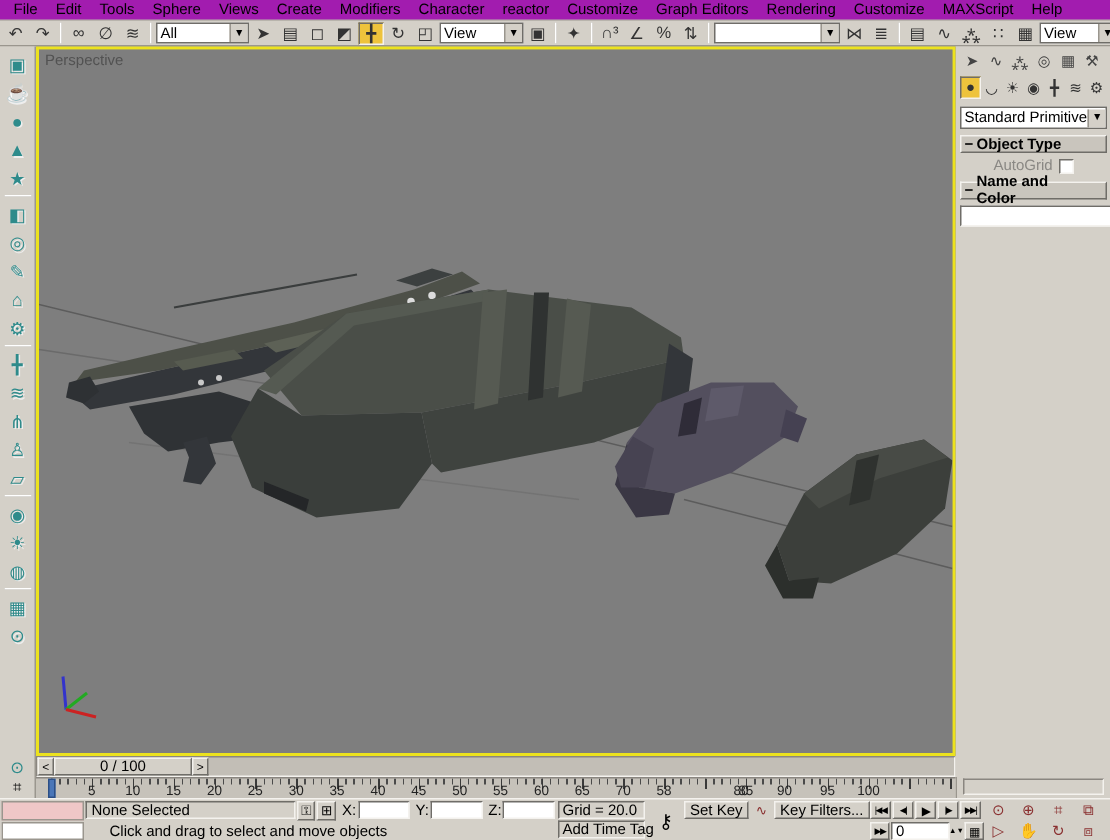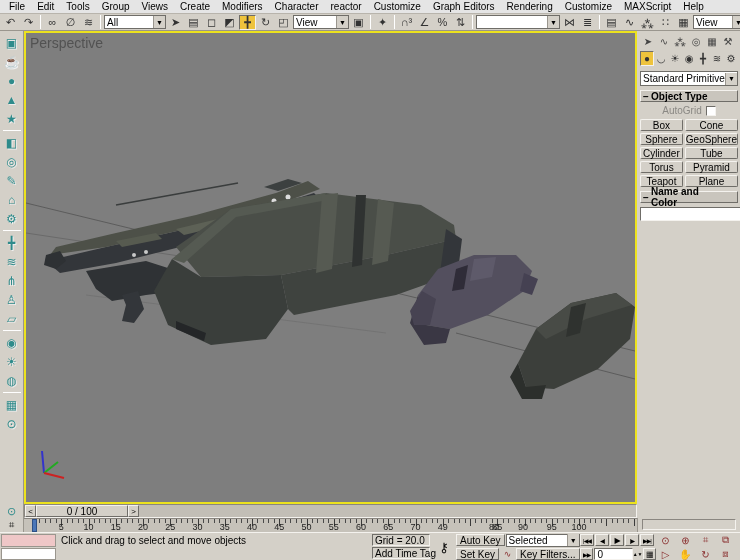--- a/index.html
+++ b/index.html
@@ -2,40 +2,40 @@
 <html><head>
 <meta charset="utf-8">
 <style>
   * { margin:0; padding:0; box-sizing:border-box; }
   html,body { width:740px; height:560px; overflow:hidden; }
   body { font-family:"Liberation Sans", sans-serif; font-size:10px; background:#d4d0c8; color:#000; }
   .raised { border:1px solid; border-color:#f4f2ee #6f6d68 #6f6d68 #f4f2ee; background:#d4d0c8; }
   .sunken { border:1px solid; border-color:#6f6d68 #f4f2ee #f4f2ee #6f6d68; }
 
   
-  #menubar { height:14px; background:#e5e5e5; display:flex; align-items:center; padding-left:3px; border-bottom:1px solid #b8b4ac; }
+  #menubar { height:14px; background:#a21caf; display:flex; align-items:center; padding-left:3px; border-bottom:1px solid #b8b4ac; }
   .menu-item { padding:0 6px; height:13px; line-height:13px; cursor:default; white-space:nowrap; }
 
   
   #toolbar { height:17px; display:flex; align-items:center; padding:0 2px; background:#d4d0c8; border-bottom:1px solid #9a968e; gap:1px; }
   .tbtn { width:17px; height:15px; display:flex; align-items:center; justify-content:center; font-size:11px; color:#333; cursor:default; flex:none; }
   .tbtn.active { background:#eec33c; border:1px solid; border-color:#6f6d68 #f4f2ee #f4f2ee #6f6d68; }
   .tsep { width:1px; height:14px; background:#9a968e; border-right:1px solid #fff; margin:0 2px; flex:none; }
   .combo { height:14px; background:#fff; border:1px solid #6f6d68; display:flex; align-items:center; flex:none; }
   .combo .val { flex:1; padding:0 2px; overflow:hidden; white-space:nowrap; }
   .combo .arrow { width:12px; height:12px; background:#d4d0c8; border-left:1px solid #9a968e; font-size:7px; display:flex; align-items:center; justify-content:center; }
 
   
   #main { display:flex; height:473px; }
   #leftrail { width:24px; background:#d4d0c8; border-right:1px solid #9a968e; display:flex; flex-direction:column; align-items:center; padding-top:2px; }
   #leftrail .icon { width:20px; height:19px; display:flex; align-items:center; justify-content:center; font-size:12px; color:#2e8b8b; text-shadow:1px 1px 0 #eee; cursor:default; }
   #leftrail .rail-div { width:18px; height:1px; background:#9a968e; border-bottom:1px solid #fff; margin:2px 0; }
 
   #viewport { position:relative; width:613px; height:473px; border:2px solid #ece21e; background:#7e7e7e; overflow:hidden; }
-  #vp-label { position:absolute; top:2px; left:4px; color:#525252; font-size:14px; z-index:5; }
+  #vp-label { position:absolute; top:2px; left:4px; color:#525252; font-size:10px; z-index:5; }
 
   
   #cmdpanel { width:103px; background:#d4d0c8; padding:2px 2px 0 3px; }
   #cmd-tabs { display:flex; }
   #cmd-tabs .tab { width:16px; height:16px; display:flex; align-items:center; justify-content:center; font-size:10px; color:#444; cursor:default; }
   #cmd-cats { display:flex; margin-top:2px; }
   #cmd-cats .cat { width:14px; height:15px; display:flex; align-items:center; justify-content:center; font-size:10px; color:#333; cursor:default; }
   #cmd-cats .cat.active { background:#eec33c; border:1px solid; border-color:#6f6d68 #f4f2ee #f4f2ee #6f6d68; }
   .rollout { height:12px; margin-top:4px; display:flex; align-items:center; background:#c9c5bd; border:1px solid; border-color:#f4f2ee #6f6d68 #6f6d68 #f4f2ee; font-weight:bold; }
   .rollout .minus { width:10px; text-align:center; font-weight:bold; }
@@ -72,21 +72,21 @@
 
   
   #statusbar { height:29px; display:flex; background:#d4d0c8; border-top:1px solid #f4f2ee; }
   .sb-col { display:flex; flex-direction:column; }
   .sb-row { display:flex; align-items:center; height:14px; gap:1px; }
   #sb-listener { width:57px; }
   #sb-listener .pink { height:13px; margin:1px; background:#efc7c7; border:1px solid #9a968e; }
   #sb-listener .white { height:12px; margin:0 1px; background:#fff; border:1px solid #9a968e; }
   #sb-center { flex:1; min-width:0; }
   #sel-status { width:170px; height:12px; line-height:11px; padding:0 3px; background:#d4d0c8; }
-  #prompt-line { padding-left:4px; white-space:nowrap; overflow:hidden; }
+  #prompt-line { padding-left:16px; white-space:nowrap; overflow:hidden; }
   .mini-btn { width:15px; height:13px; display:flex; align-items:center; justify-content:center; font-size:9px; }
   .axis-lbl { margin-left:3px; }
   .coord-field { width:42px; height:12px; background:#fff; }
   #sb-grid { width:62px; }
   #sb-grid .box { height:12px; margin:1px 2px 0 2px; padding:0 2px; line-height:11px; white-space:nowrap; }
   #sb-key { width:24px; align-items:center; justify-content:center; display:flex; font-size:13px; }
   #sb-anim { width:124px; }
   .sb-btn { height:12px; padding:0 3px; line-height:11px; white-space:nowrap; cursor:default; }
   #sb-anim .combo { width:74px; height:13px; }
   #sb-play { width:76px; }
@@ -96,21 +96,21 @@
   #sb-nav { width:84px; }
   .nav-ic { width:19px; height:13px; display:flex; align-items:center; justify-content:center; font-size:10px; color:#8a3030; }
 </style>
 </head>
 <body>
 
 <div id="menubar">
     <span class="menu-item">File</span>
     <span class="menu-item">Edit</span>
     <span class="menu-item">Tools</span>
-    <span class="menu-item">Group</span>
+    <span class="menu-item">Sphere</span>
     <span class="menu-item">Views</span>
     <span class="menu-item">Create</span>
     <span class="menu-item">Modifiers</span>
     <span class="menu-item">Character</span>
     <span class="menu-item">reactor</span>
     <span class="menu-item">Customize</span>
     <span class="menu-item">Graph Editors</span>
     <span class="menu-item">Rendering</span>
     <span class="menu-item">Customize</span>
     <span class="menu-item">MAXScript</span>
@@ -281,32 +281,20 @@
       <span class="arrow">▼</span>
     </div>
     <div class="rollout">
       <span class="minus">−</span>
       <span class="rtitle">Object Type</span>
     </div>
     <div id="autogrid-row">
       <span class="lbl">AutoGrid</span>
       <span class="chk"></span>
     </div>
-    <div id="obj-grid">
-        <span class="obtn">Box</span>
-        <span class="obtn">Cone</span>
-        <span class="obtn">Sphere</span>
-        <span class="obtn">GeoSphere</span>
-        <span class="obtn">Cylinder</span>
-        <span class="obtn">Tube</span>
-        <span class="obtn">Torus</span>
-        <span class="obtn">Pyramid</span>
-        <span class="obtn">Teapot</span>
-        <span class="obtn">Plane</span>
-      </div>
     <div class="rollout">
       <span class="minus">−</span>
       <span class="rtitle">Name and Color</span>
     </div>
     <div id="name-row">
       <input value="" style="">
 
     </div>
   </div>
 </div>
@@ -334,55 +322,59 @@
       <span class="tick-label" style="left: 146.25px;">25</span>
       <span class="tick-label" style="left: 173.5px;">30</span>
       <span class="tick-label" style="left: 200.75px;">35</span>
       <span class="tick-label" style="left: 228px;">40</span>
       <span class="tick-label" style="left: 255.25px;">45</span>
       <span class="tick-label" style="left: 282.5px;">50</span>
       <span class="tick-label" style="left: 309.75px;">55</span>
       <span class="tick-label" style="left: 337px;">60</span>
       <span class="tick-label" style="left: 364.25px;">65</span>
       <span class="tick-label" style="left: 391.5px;">70</span>
-      <span class="tick-label" style="left: 418.75px;">49</span>
+      <span class="tick-label" style="left: 418.75px;">58</span>
       <span class="tick-label" style="left: 470px;">80</span>
       <span class="tick-label" style="left: 473.25px;">85</span>
       <span class="tick-label" style="left: 499px;">90</span>
       <span class="tick-label" style="left: 527.75px;">95</span>
       <span class="tick-label" style="left: 555px;">100</span>
     </div>
   <div id="tb-panelspace">
       <div class="empty-box" style="height:11px"></div>
     </div>
 </div>
 
 <div id="statusbar">
   <div class="sb-col" id="sb-listener">
     <div class="pink"></div>
     <div class="white"></div>
   </div>
   <div class="sb-col" id="sb-center">
     <div class="sb-row">
+      <span id="sel-status" class="sunken">None Selected</span>
+      <span class="mini-btn raised">⚿</span>
+      <span class="mini-btn raised">⊞</span>
+      <span class="axis-lbl">X:</span>
+      <span class="coord-field sunken"></span>
+      <span class="axis-lbl">Y:</span>
+      <span class="coord-field sunken"></span>
+      <span class="axis-lbl">Z:</span>
+      <span class="coord-field sunken"></span>
+    </div>
+    <div class="sb-row">
         <span id="prompt-line">Click and drag to select and move objects</span>
       </div>
   </div>
   <div class="sb-col" id="sb-grid">
     <div class="box sunken">Grid = 20.0</div>
     <div class="box sunken">Add Time Tag</div>
   </div>
   <div id="sb-key">⚷</div>
   <div class="sb-col" id="sb-anim">
-    <div class="sb-row">
-      <span class="sb-btn raised">Auto Key</span>
-      <span class="combo">
-        <span class="val">Selected</span>
-          <span class="arrow">▼</span>
-      </span>
-    </div>
     <div class="sb-row">
       <span class="sb-btn raised">Set Key</span>
       <span class="mini-btn" style="color:#8a3030">∿</span>
       <span class="sb-btn raised">Key Filters...</span>
     </div>
   </div>
   <div class="sb-col" id="sb-play">
     <div class="sb-row">
       <span class="pb raised">|◀◀</span>
       <span class="pb raised">◀|</span>

